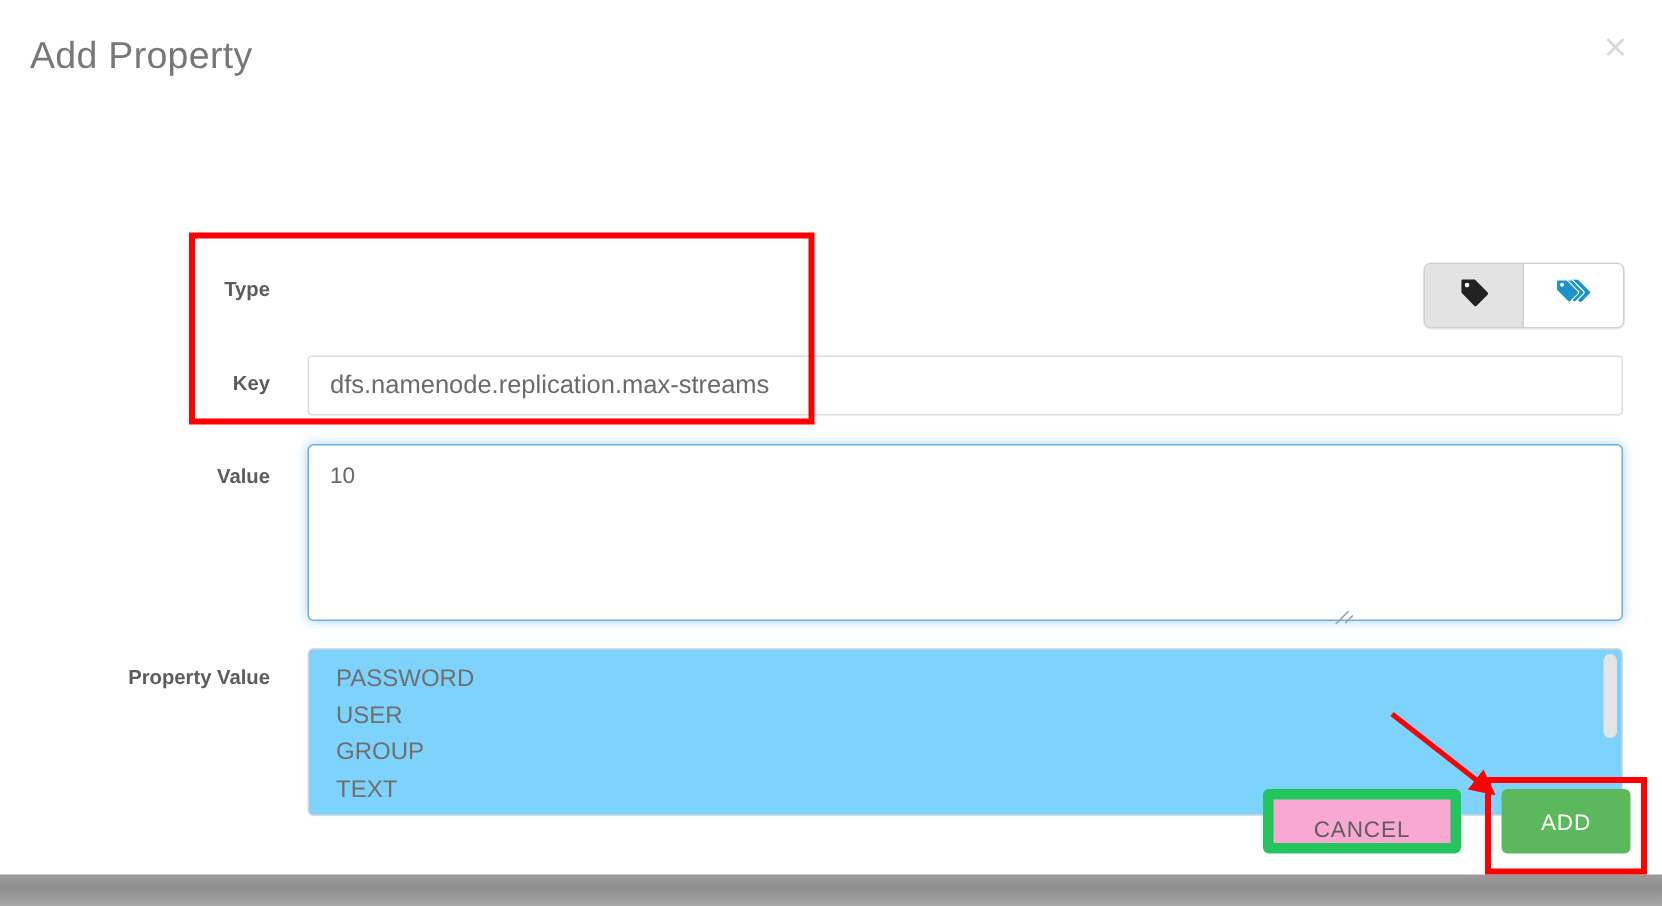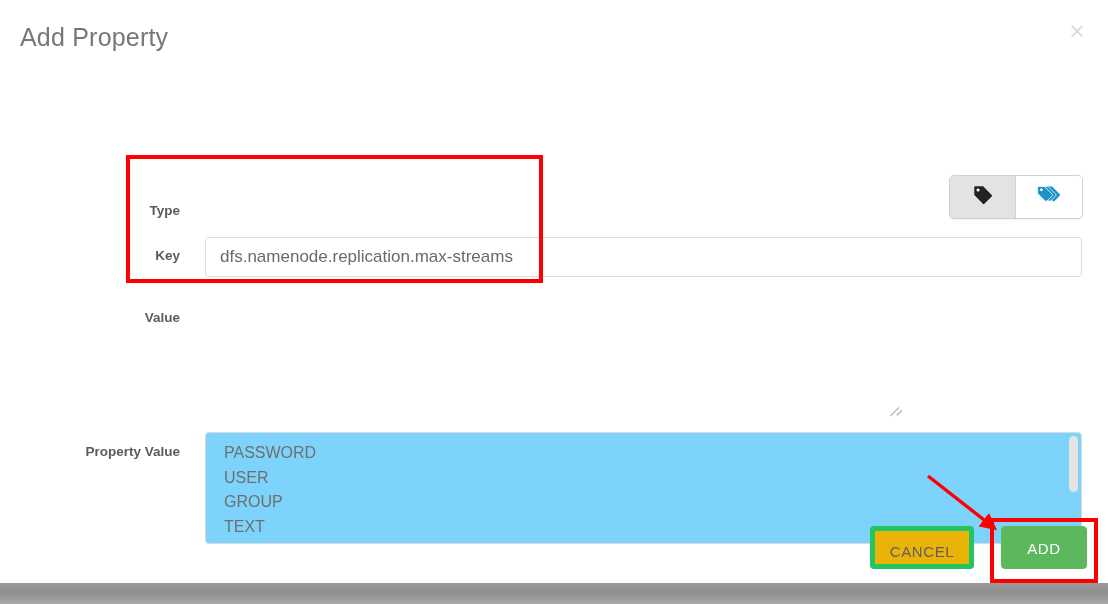--- a/index.html
+++ b/index.html
@@ -69,21 +69,21 @@
     position: absolute;
     width: 170px;
     left: 10px;
     text-align: right;
     font-size: 13.5px;
     font-weight: bold;
     color: #5c5c5c;
   }
 
   
-  .row-type { top: 118px; height: 40px; }
+  .row-type { top: 100px; height: 40px; }
   .row-type .form-label { top: 11px; }
   .input-type {
     position: absolute;
     left: 205px;
     top: 0;
     width: 421px;
     height: 40px;
     box-sizing: border-box;
     background: #dcdcdc;
     border: 1px solid #d4d4d4;
@@ -237,25 +237,25 @@
     font-size: 15px;
     letter-spacing: 0.6px;
     border-radius: 4px;
     text-align: center;
     cursor: pointer;
     font-family: "Liberation Sans", sans-serif;
   }
   .btn-cancel {
     right: 134px;
     top: 6px;
-    width: 104px;
+    width: 132px;
     height: 43px;
     line-height: 41px;
-    background: #eab308;
-    border: 5px solid #22c55e;
+    background: #f9a8d4;
+    border: 7px solid #22c55e;
     color: #5e5e5e;
   }
   .btn-add {
     right: 21px;
     top: 6px;
     width: 86px;
     height: 43px;
     line-height: 43px;
     background: #5cb85c;
     border: 1px solid #5cb85c;
@@ -354,20 +354,21 @@
       </div>
     </div>
 
     <div class="form-row row-key">
       <div class="form-label">Key</div>
       <input class="input-key" type="text" value="dfs.namenode.replication.max-streams" style="">
     </div>
 
     <div class="form-row row-value">
       <div class="form-label">Value</div>
+      <textarea class="textarea-value" style="">10</textarea>
     </div>
     <div class="resize-grip">
       <i style="top:11px;width:12px;transform:rotate(-45deg)"></i>
       <i style="top:11px;width:7px;transform:rotate(-45deg) translateX(0px) translateY(4px)"></i>
     </div>
 
     <div class="form-row row-proptype">
       <div class="form-label">Property Value</div>
       <div class="select-list">
         <div class="opts">

